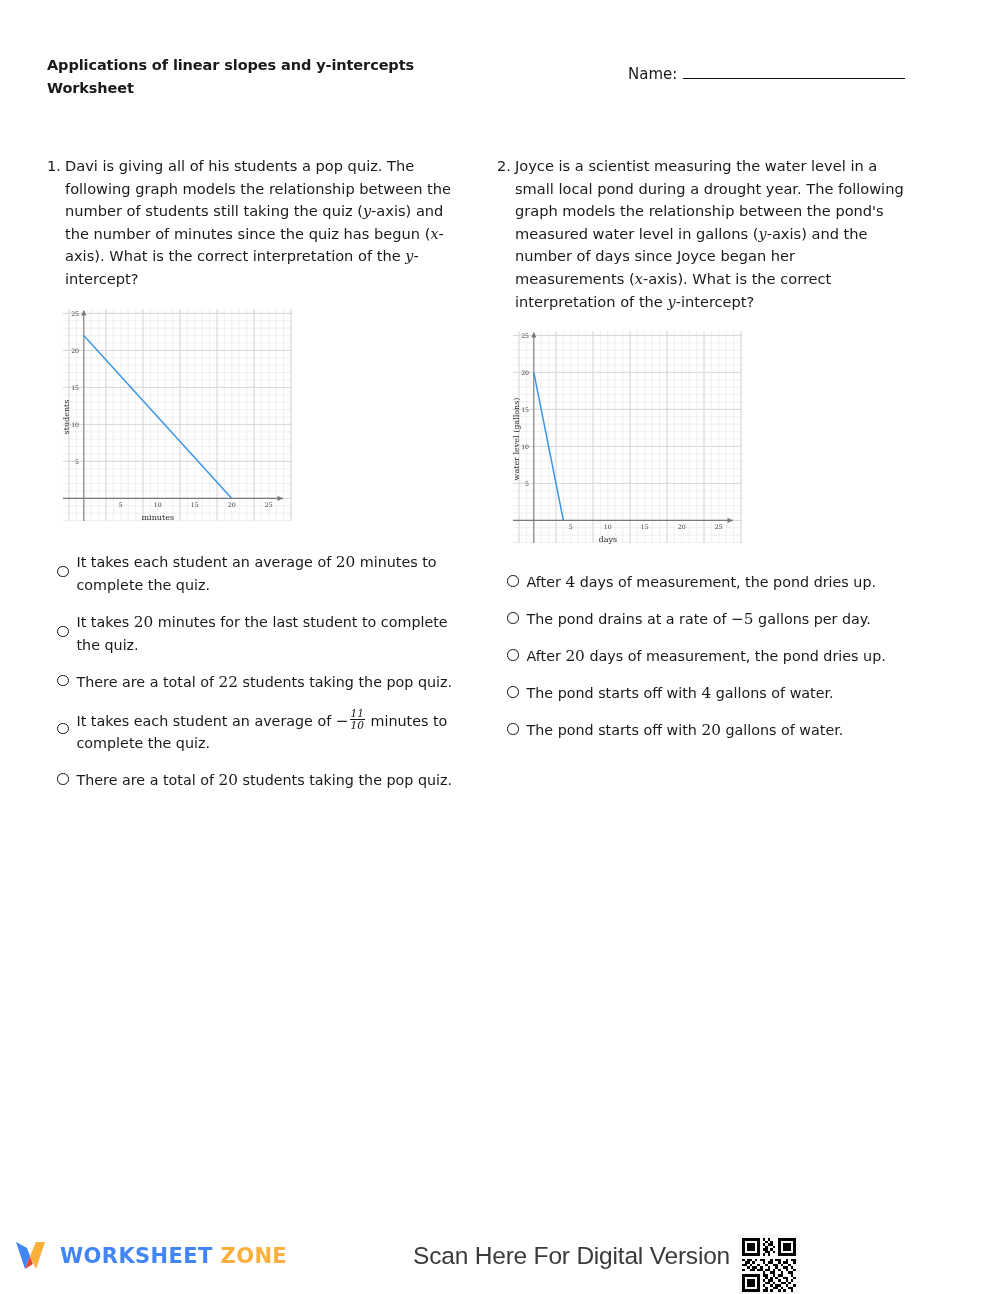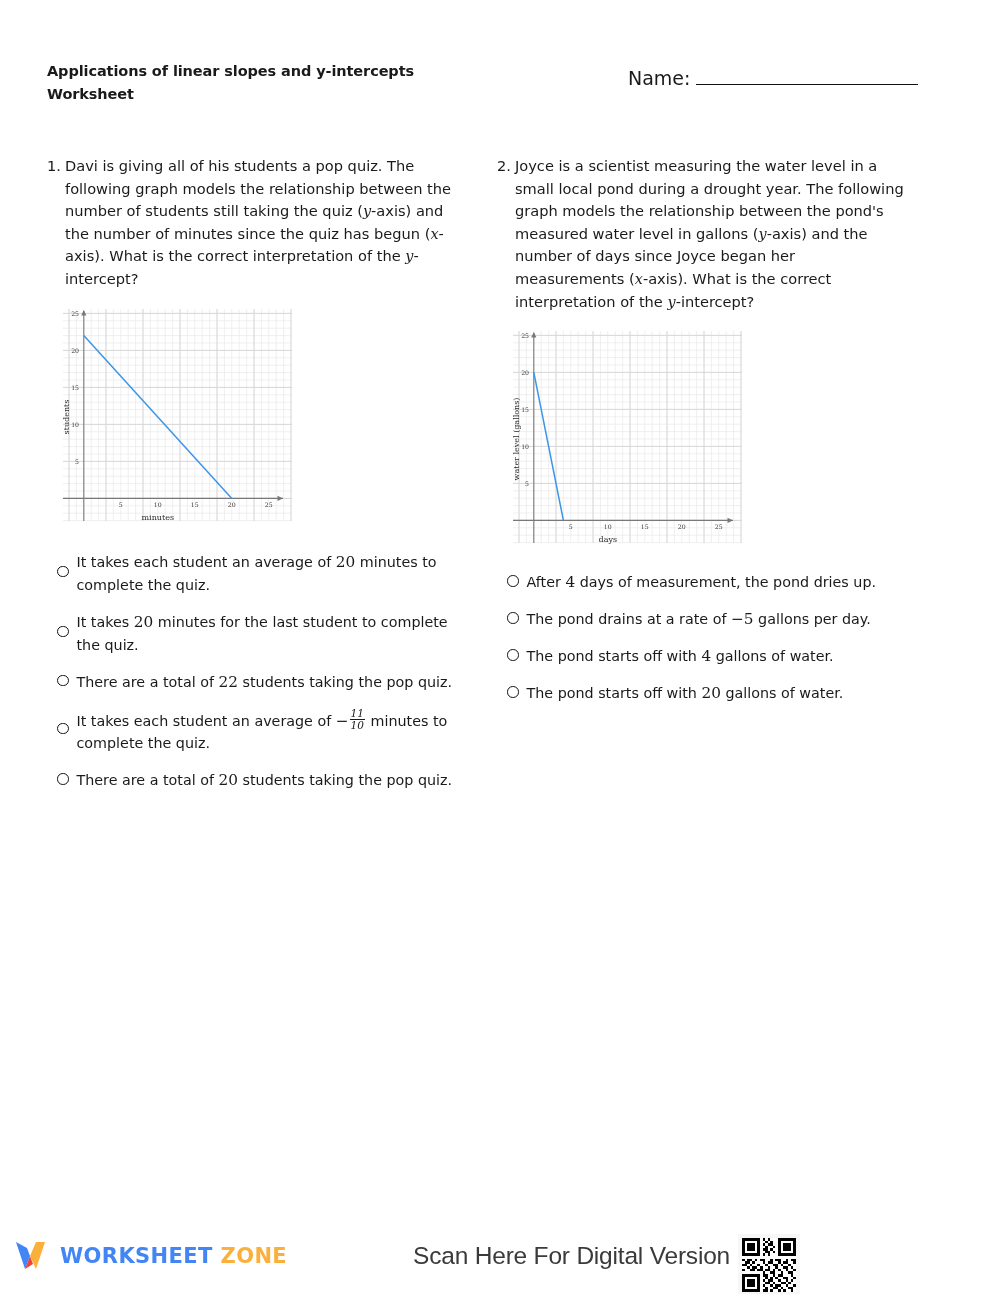--- a/index.html
+++ b/index.html
@@ -9,29 +9,29 @@
   }
   body {
     width: 1000px; height: 1294px;
     position: relative;
     font-family: "DejaVu Sans", sans-serif;
     color: #1a1a1a;
     overflow: hidden;
   }
 
   
-  .header { position: absolute; top: 60px; left: 0; width: 1000px; height: 60px; }
+  .header { position: absolute; top: 54px; left: 0; width: 1000px; height: 60px; }
   .title-block {
     position: absolute; left: 47px; top: 0;
     font-weight: bold; font-size: 14.5px; line-height: 23px;
     letter-spacing: -0.1px;
   }
   .namebox { position: absolute; left: 628px; top: 5px; font-size: 13px; }
   .namerow { display: flex; align-items: flex-end; height: 24px; }
-  .nb-label { font-size: 19px; color: #1a1a1a; }
+  .nb-label { font-size: 15px; color: #1a1a1a; }
   .rule { border-bottom: 1.6px solid #111; height: 0; margin: 0 0 4px 6px; }
   .rule.name   { width: 222px; }
   .rule.date   { width: 110px; }
   .rule.period { width: 52px; }
   .nb-label.period { margin-left: 18px; }
 
   
   .col { position: absolute; top: 155px; width: 412px; }
   .col.left  { left: 47px; }
   .col.right { left: 497px; }
@@ -367,20 +367,24 @@
   </div>
 
   <div class="options" style="margin-top:20px;">
     <div class="opt one-line">
       <span class="radio"></span>
       <span class="opt-text">After <span class="mathnum">4</span> days of measurement, the pond dries up.</span>
     </div>
     <div class="opt one-line">
       <span class="radio"></span>
       <span class="opt-text">The pond drains at a rate of <span class="mathnum">−5</span> gallons per day.</span>
+    </div>
+    <div class="opt one-line">
+      <span class="radio"></span>
+      <span class="opt-text">After <span class="mathnum">20</span> days of measurement, the pond dries up.</span>
     </div>
     <div class="opt one-line">
       <span class="radio"></span>
       <span class="opt-text">The pond starts off with <span class="mathnum">4</span> gallons of water.</span>
     </div>
     <div class="opt one-line">
       <span class="radio"></span>
       <span class="opt-text">The pond starts off with <span class="mathnum">20</span> gallons of water.</span>
     </div>
   </div>

